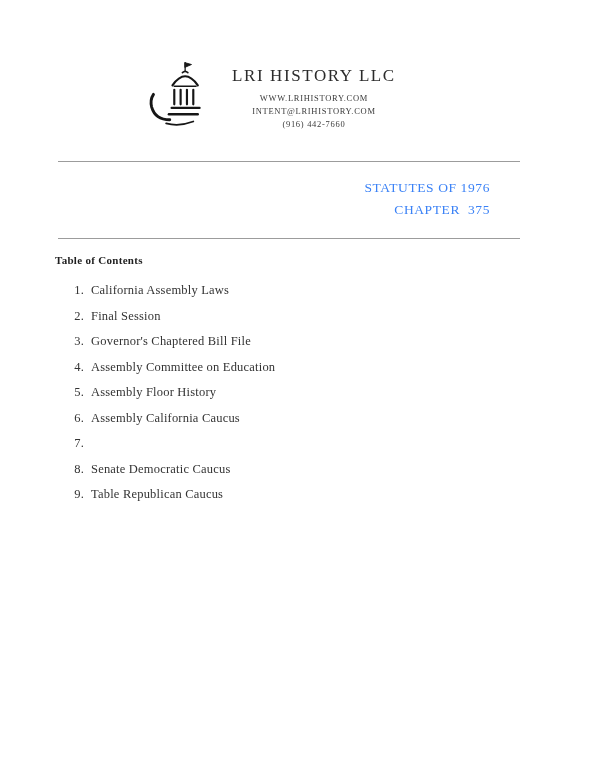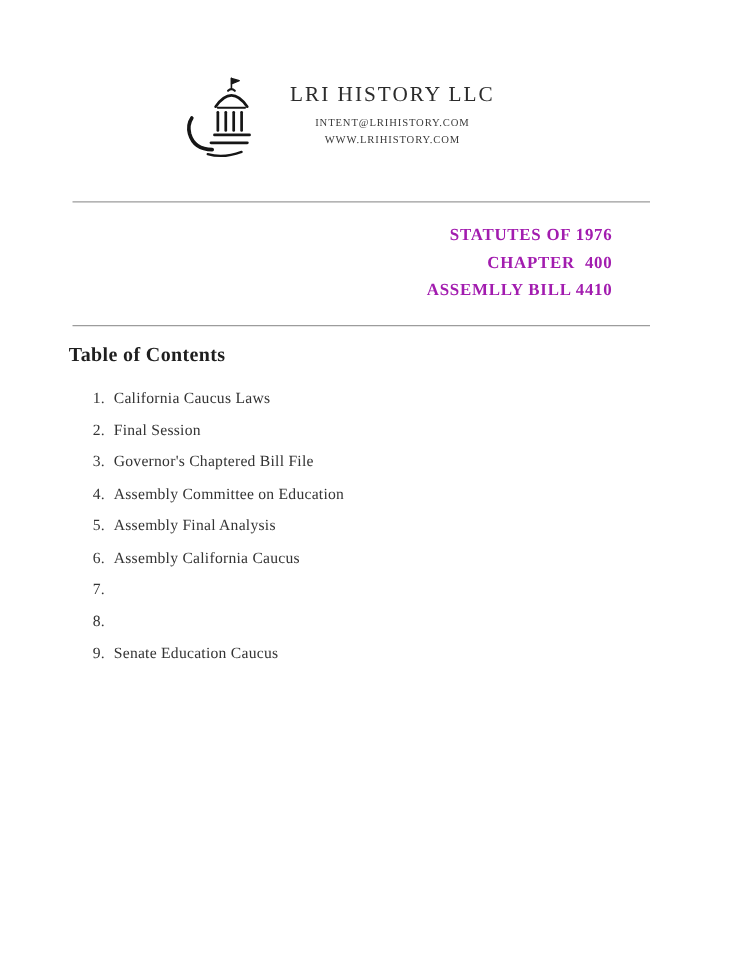--- a/index.html
+++ b/index.html
@@ -56,30 +56,30 @@
   .rule-top { margin-top: 25px; }
   .rule-bottom { margin-top: 17px; }
   
   .title-block {
     margin-top: 15px;
     margin-right: 110px;
     text-align: right;
   }
   .title-line {
     font-size: 13.5px;
-    font-weight: bold;
+    font-weight: normal;
     letter-spacing: 0.6px;
     line-height: 22px;
-    color: #a21caf;
+    color: #3b82f6;
     white-space: pre;
   }
   
   .toc-heading {
     margin: 15px 0 0 55px;
-    font-size: 16px;
+    font-size: 11px;
     font-weight: bold;
     color: #1f1f1f;
     letter-spacing: 0.3px;
   }
   .toc-list {
     margin: 17px 0 0 70px;
   }
   .toc-item {
     display: flex;
     align-items: baseline;
@@ -121,67 +121,68 @@
 
         <path d="M30 53 h31" stroke-width="2.4"></path>
         <path d="M27 60 h32" stroke-width="2.6"></path>
 
         <path d="M28 66 Q 12 66 8 52 Q 6 44 10 38" stroke-width="3.2"></path>
         <path d="M24 70 q14 4 30 -2" stroke-width="2"></path>
       </g>
     </svg>
     <div class="company-block">
       <div class="company-name">LRI HISTORY LLC</div>
+      <div class="contact-line">WWW.LRIHISTORY.COM</div>
       <div class="contact-line">INTENT@LRIHISTORY.COM</div>
-      <div class="contact-line">WWW.LRIHISTORY.COM</div>
+      <div class="contact-line">(916) 442-7660</div>
     </div>
   </div>
 
   <div class="rule rule-top"></div>
 
   <div class="title-block">
     <div class="title-line">STATUTES OF 1976</div>
-    <div class="title-line">CHAPTER  400</div>
-    <div class="title-line">ASSEMLLY BILL 4410</div>
+    <div class="title-line">CHAPTER  375</div>
   </div>
 
   <div class="rule rule-bottom"></div>
 
   <div class="toc-heading">Table of Contents</div>
 
   <div class="toc-list">
     <div class="toc-item">
       <span class="toc-num">1.</span>
-      <span class="toc-label">California Caucus Laws</span>
+      <span class="toc-label">California Assembly Laws</span>
     </div>
     <div class="toc-item">
       <span class="toc-num">2.</span>
       <span class="toc-label">Final Session</span>
     </div>
     <div class="toc-item">
       <span class="toc-num">3.</span>
       <span class="toc-label">Governor's Chaptered Bill File</span>
     </div>
     <div class="toc-item">
       <span class="toc-num">4.</span>
       <span class="toc-label">Assembly Committee on Education</span>
     </div>
     <div class="toc-item">
       <span class="toc-num">5.</span>
-      <span class="toc-label">Assembly Final Analysis</span>
+      <span class="toc-label">Assembly Floor History</span>
     </div>
     <div class="toc-item">
       <span class="toc-num">6.</span>
       <span class="toc-label">Assembly California Caucus</span>
     </div>
     <div class="toc-item">
       <span class="toc-num">7.</span>
     </div>
     <div class="toc-item">
       <span class="toc-num">8.</span>
+      <span class="toc-label">Senate Democratic Caucus</span>
     </div>
     <div class="toc-item">
       <span class="toc-num">9.</span>
-      <span class="toc-label">Senate Education Caucus</span>
+      <span class="toc-label">Table Republican Caucus</span>
     </div>
   </div>
 
 </div>
 
 </body></html>

